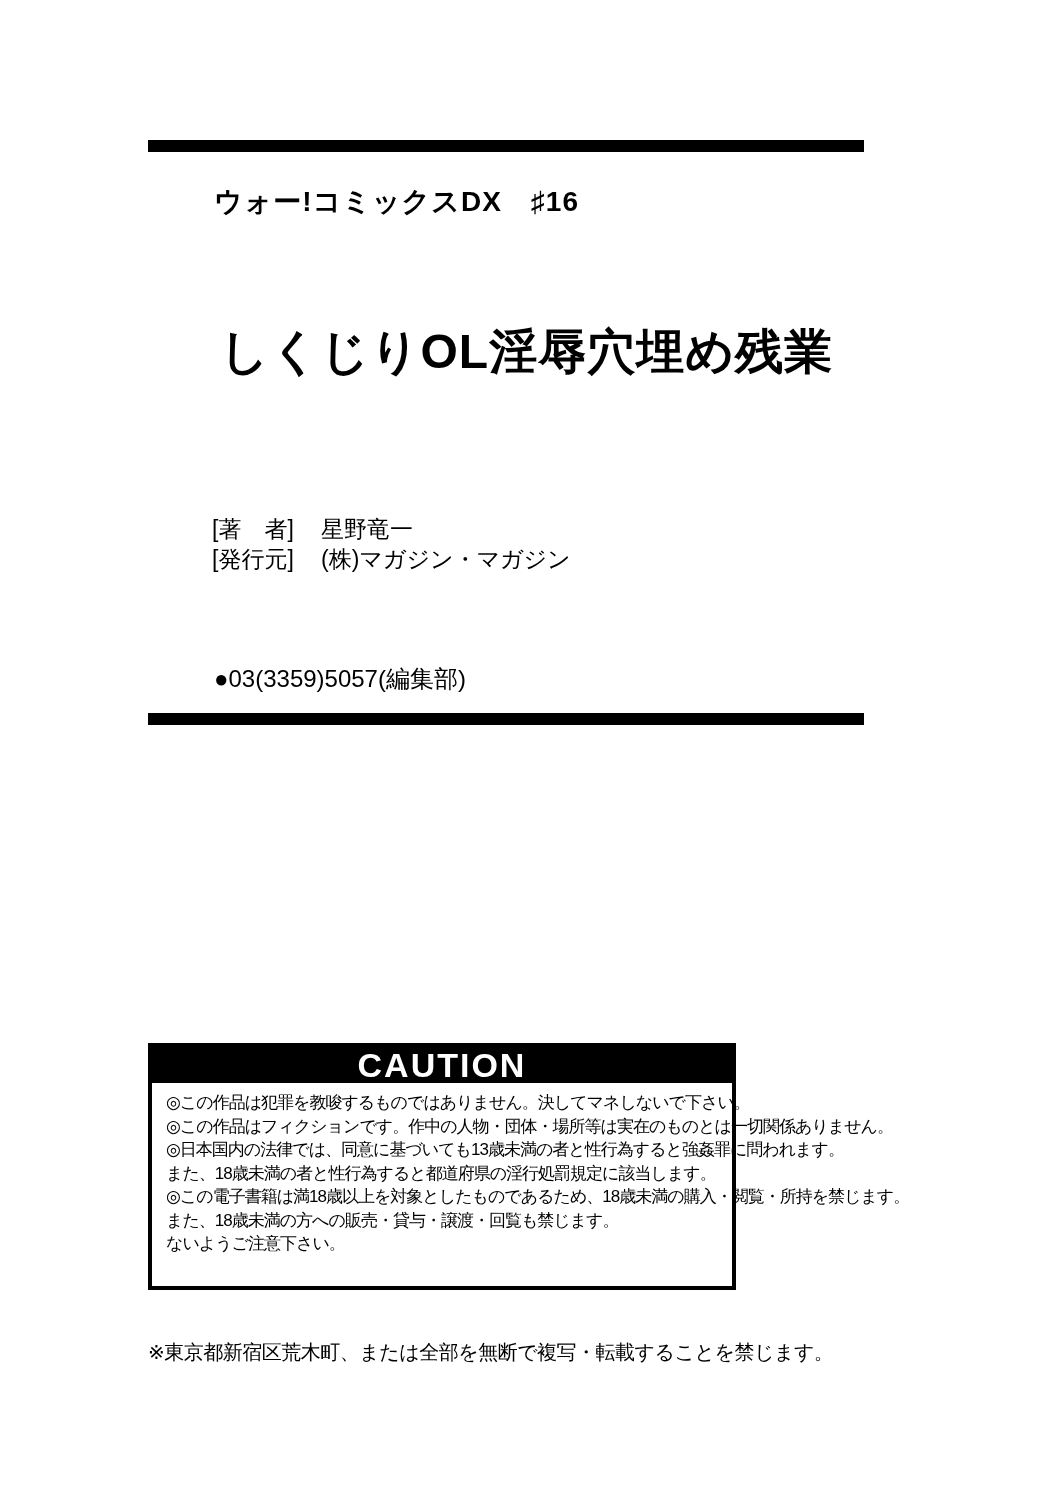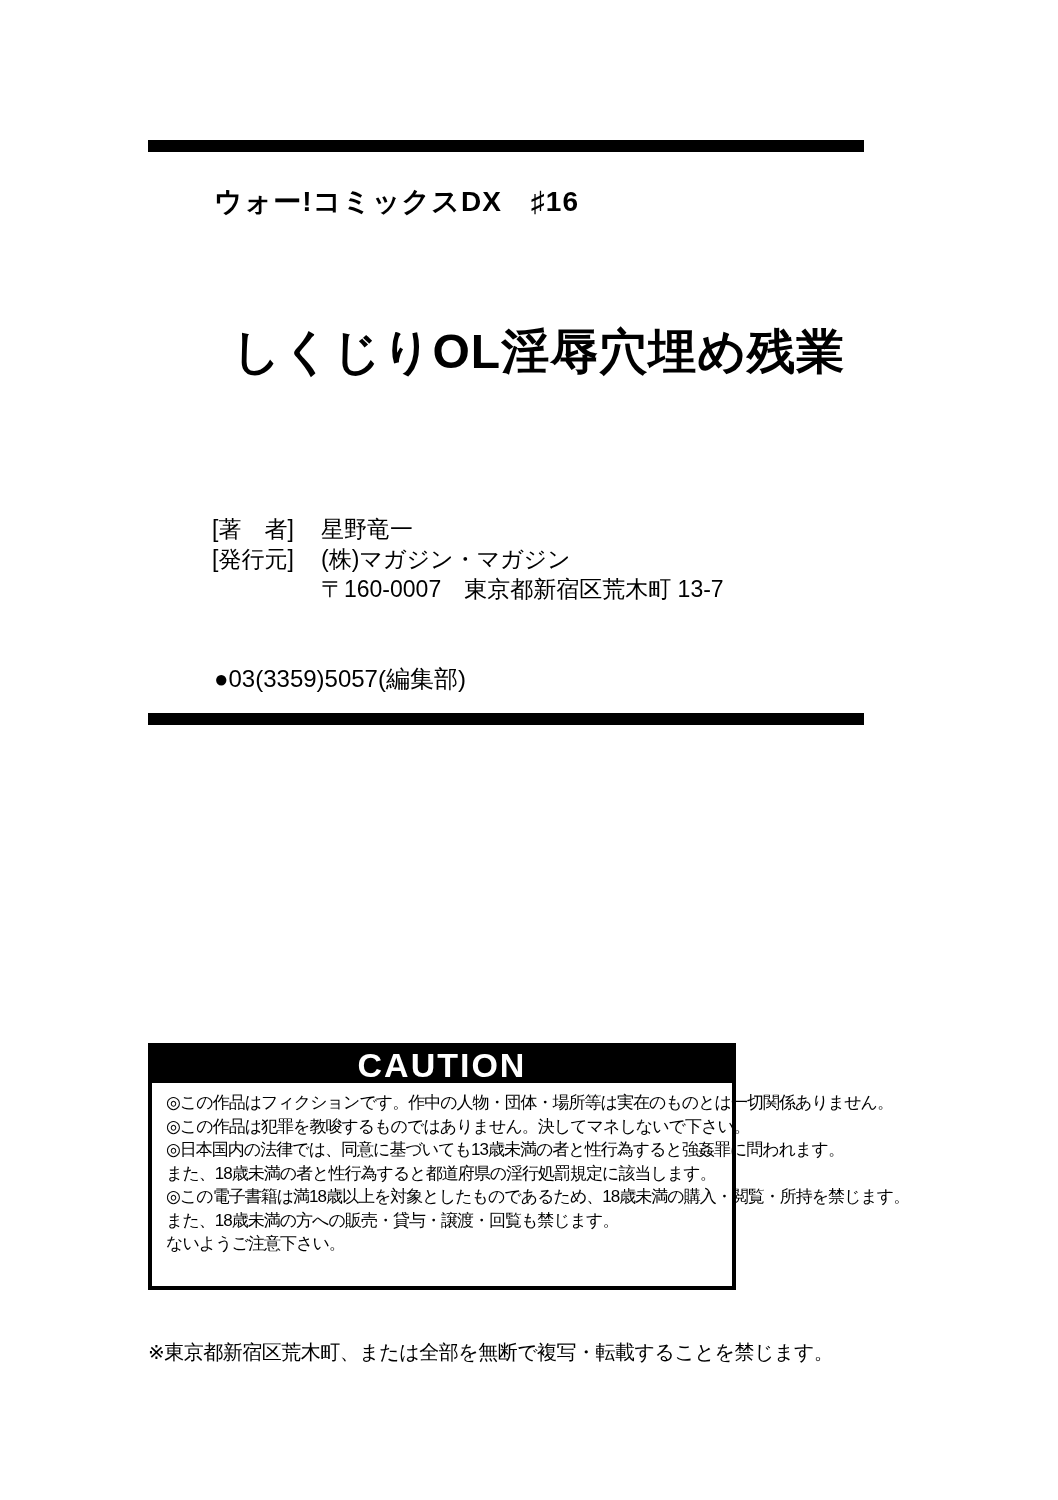--- a/index.html
+++ b/index.html
@@ -25,21 +25,21 @@
     position: absolute;
     left: 214px;
     top: 183px;
     font-size: 28px;
     font-weight: bold;
     letter-spacing: 1px;
     white-space: pre;
   }
   .title {
     position: absolute;
-    left: 232px;
+    left: 220px;
     top: 320px;
     font-size: 48px;
     font-weight: bold;
     letter-spacing: 1px;
     white-space: pre;
   }
   .credits {
     position: absolute;
     left: 212px;
     top: 514px;
@@ -109,35 +109,31 @@
       <span class="credit-label">[著　者]</span>
       <span class="credit-value">星野竜一</span>
     </div>
     <div class="credit-row">
       <span class="credit-label"></span>
     </div>
     <div class="credit-row">
       <span class="credit-label">[発行元]</span>
       <span class="credit-value">(株)マガジン・マガジン</span>
     </div>
-    <div class="credit-row">
-      <span class="credit-label"></span>
-      <span class="credit-value">〒160-0007　東京都新宿区荒木町 13-7</span>
-    </div>
   </div>
 
   <div class="phone">●03(3359)5057(編集部)</div>
 
   <div class="rule rule-bottom"></div>
 
   <div class="caution-box">
     <div class="caution-header">CAUTION</div>
     <div class="caution-body">
+        <div>◎この作品は犯罪を教唆するものではありません。決してマネしないで下さい。</div>
         <div>◎この作品はフィクションです。作中の人物・団体・場所等は実在のものとは一切関係ありません。</div>
-        <div>◎この作品は犯罪を教唆するものではありません。決してマネしないで下さい。</div>
         <div>◎日本国内の法律では、同意に基づいても13歳未満の者と性行為すると強姦罪に問われます。</div>
         <div>また、18歳未満の者と性行為すると都道府県の淫行処罰規定に該当します。</div>
         <div>◎この電子書籍は満18歳以上を対象としたものであるため、18歳未満の購入・閲覧・所持を禁じます。</div>
         <div>また、18歳未満の方への販売・貸与・譲渡・回覧も禁じます。</div>
         <div>ないようご注意下さい。</div>
       </div>
   </div>
 
   <div class="footer-note">※東京都新宿区荒木町、または全部を無断で複写・転載することを禁じます。</div>
 

